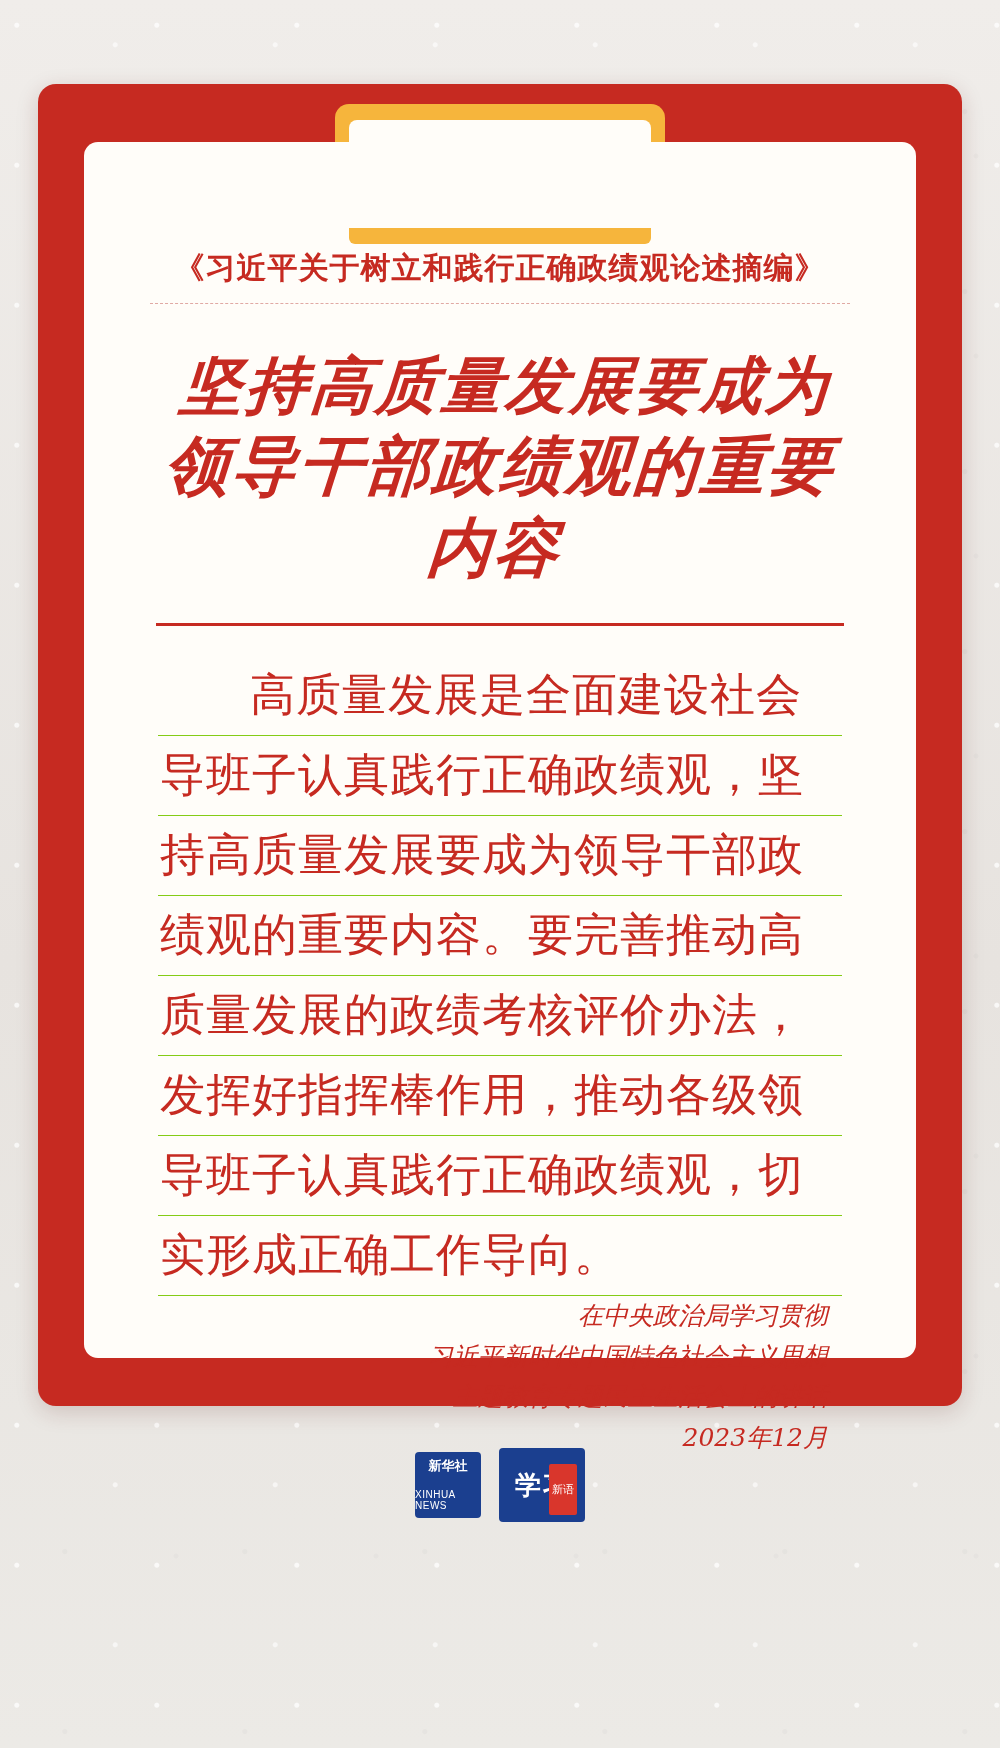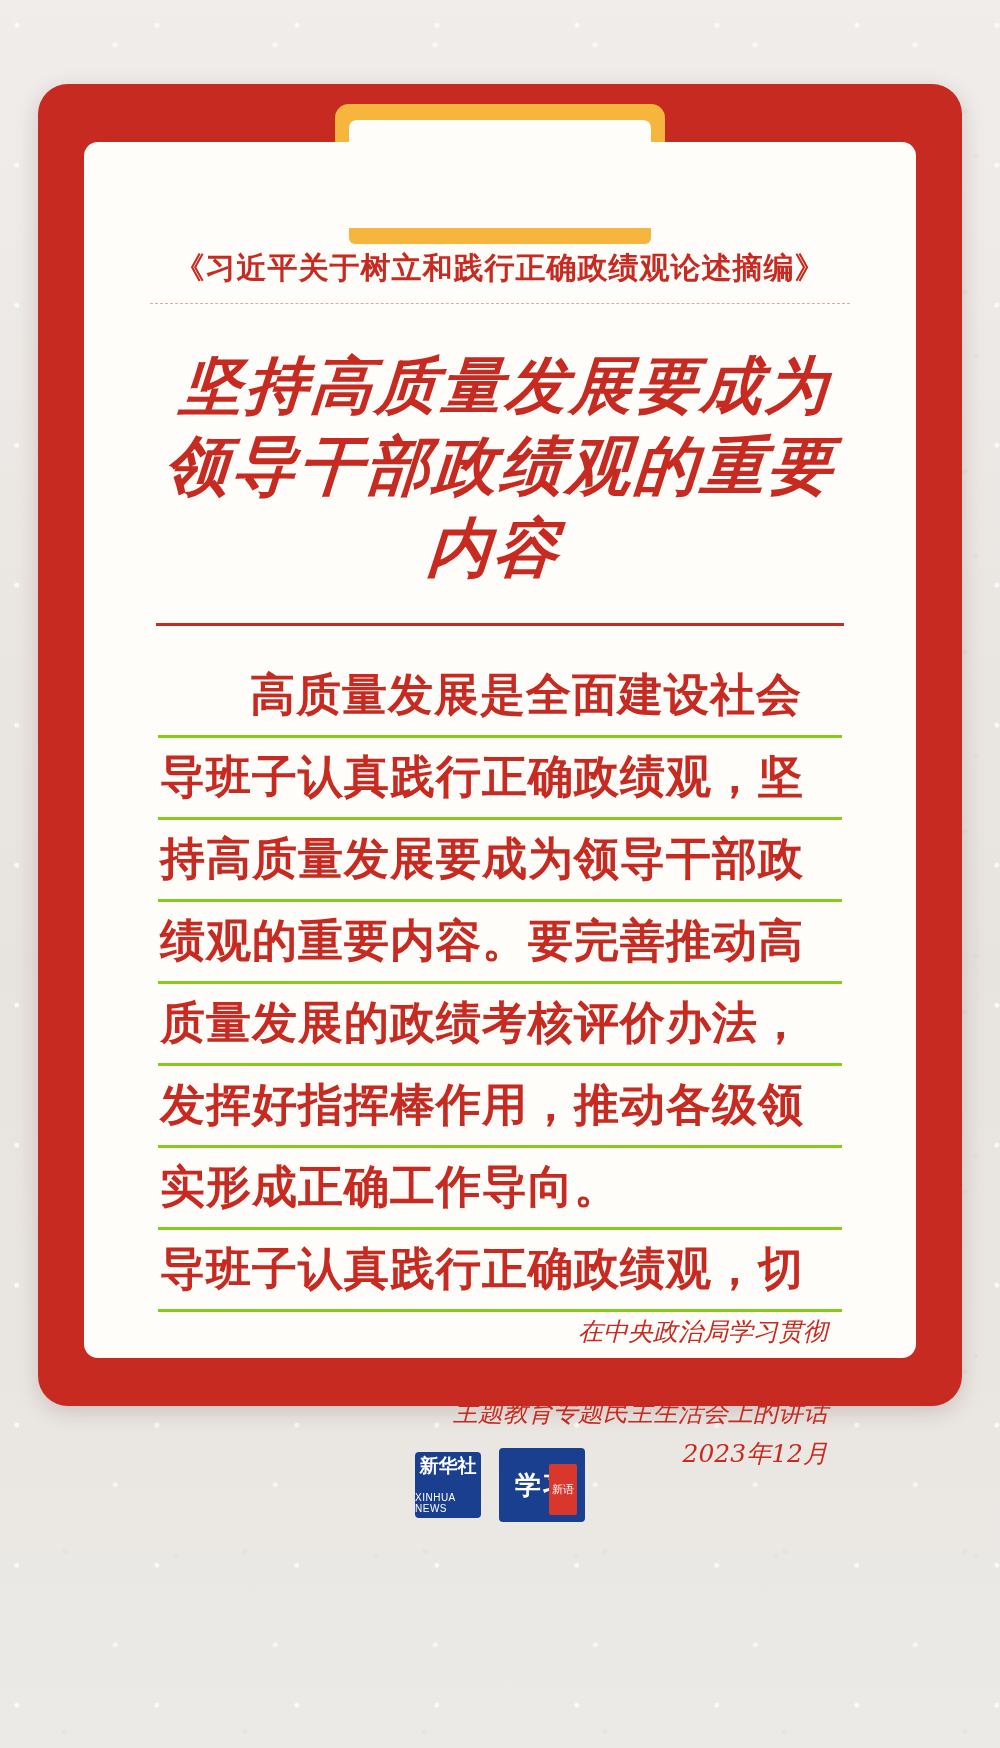--- a/index.html
+++ b/index.html
@@ -28,21 +28,21 @@
     pointer-events: none;
   }
 
   .poster {
     position: absolute;
     left: 38px;
     top: 84px;
     width: 924px;
     height: 1322px;
     background: #c62a21;
-    border-radius: 30px;
+    border-radius: 18px;
     box-shadow: 0 6px 22px rgba(90,30,20,0.18);
   }
   .poster-inner {
     position: absolute;
     left: 46px;
     top: 58px;
     right: 46px;
     bottom: 48px;
     background: #fffdf9;
     border-radius: 14px;
@@ -122,23 +122,23 @@
 
   .body-text {
     margin-top: 30px;
     padding: 0 8px;
   }
   .body-line {
     color: #c62a21;
     font-size: 45px;
     line-height: 1;
     letter-spacing: 1px;
-    font-weight: bold;
+    font-weight: normal;
     padding: 16px 2px 18px 2px;
-    border-bottom: 3px solid #84cc16;
+    border-bottom: 1px solid #84cc16;
     white-space: pre;
   }
   .body-line.indent {
     text-indent: 90px;
   }
 
   .source {
     text-align: right;
     padding-right: 22px;
     color: #c62a21;
@@ -164,21 +164,21 @@
     background: #1b3f8f;
     border-radius: 4px;
     color: #ffffff;
     display: flex;
     flex-direction: column;
     align-items: center;
     justify-content: center;
     line-height: 1.1;
   }
   .logo-xinhua .cn {
-    font-size: 19px;
+    font-size: 13px;
     font-weight: bold;
     letter-spacing: 0;
   }
   .logo-xinhua .en {
     font-size: 10px;
     letter-spacing: 0.5px;
     margin-top: 15px;
   }
   .logo-xuexi {
     width: 86px;
@@ -234,22 +234,22 @@
 
       <div class="rule"></div>
 
       <div class="body-text">
         <div class="body-line indent">高质量发展是全面建设社会</div>
         <div class="body-line">导班子认真践行正确政绩观，坚</div>
         <div class="body-line">持高质量发展要成为领导干部政</div>
         <div class="body-line">绩观的重要内容。要完善推动高</div>
         <div class="body-line">质量发展的政绩考核评价办法，</div>
         <div class="body-line">发挥好指挥棒作用，推动各级领</div>
+        <div class="body-line">导班子认真践行正确政绩观，切</div>
         <div class="body-line">实形成正确工作导向。</div>
-        <div class="body-line">导班子认真践行正确政绩观，切</div>
       </div>
 
       <div class="source">
         <div>在中央政治局学习贯彻</div>
         <div>习近平新时代中国特色社会主义思想</div>
         <div>主题教育专题民主生活会上的讲话</div>
         <div>2023年12月</div>
       </div>
 
     </div>

